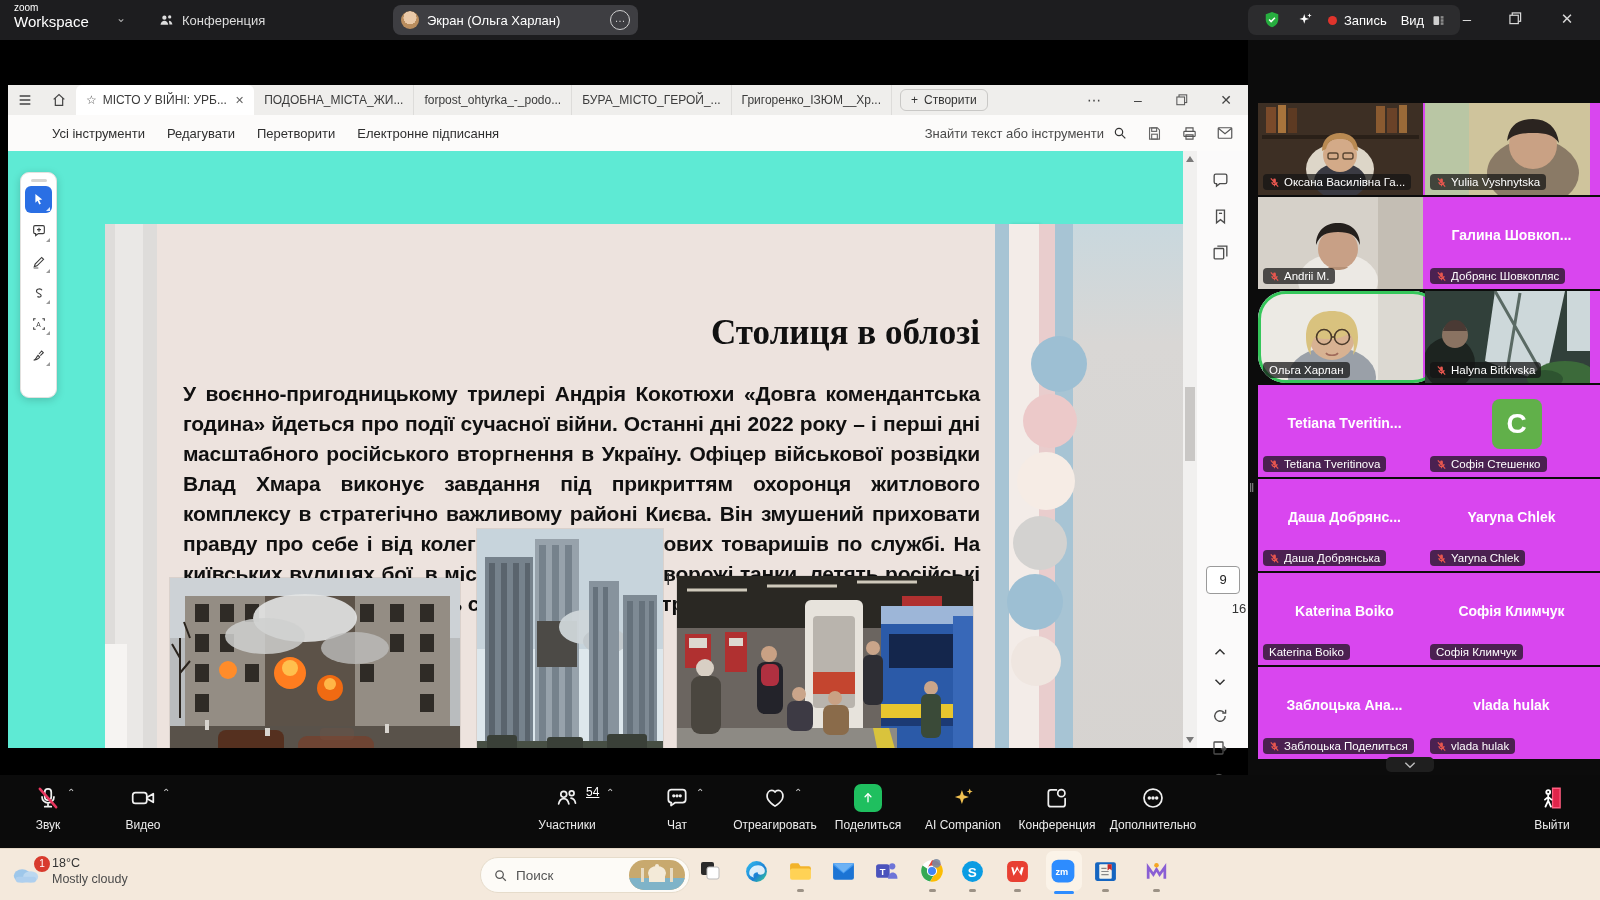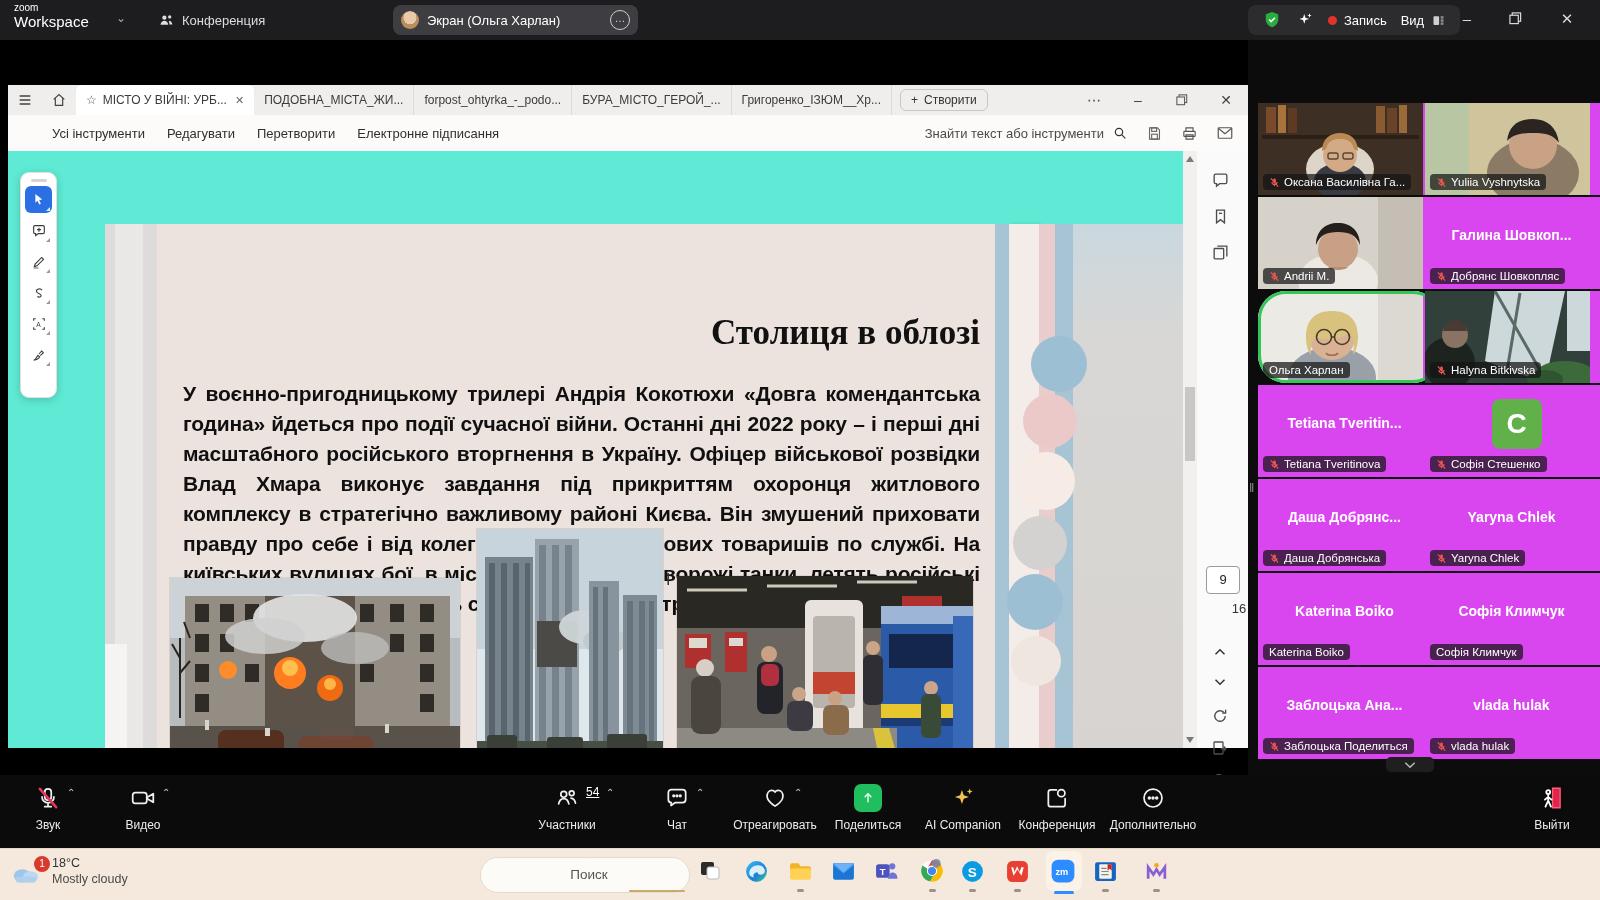--- a/index.html
+++ b/index.html
@@ -95,21 +95,21 @@
   .zbtn .chev{position:absolute;top:4px;color:#cfcfcf;font-size:10px;}
   .badge54{position:absolute;top:2px;font-size:12px;color:#fff;}
   .sharebg{width:28px;height:28px;border-radius:7px;background:#1fbf5f;display:flex;align-items:center;justify-content:center;}
 
   
   .taskbar{left:0;top:848px;width:1600px;height:52px;background:#f4e9dc;border-top:1px solid #e4d7c6;}
   .weather{left:10px;top:6px;display:flex;align-items:center;gap:8px;color:#333;font-size:12.5px;}
   .wbadge{position:absolute;left:22px;top:-4px;width:16px;height:16px;border-radius:50%;background:#d83b2e;color:#fff;
      font-size:10px;line-height:16px;text-align:center;border:2px solid #f4e9dc;}
   .searchpill{left:480px;top:8px;width:210px;height:36px;background:#fdfbf7;border:1px solid #e6dccb;border-radius:18px;
-     display:flex;align-items:center;gap:8px;padding:0 4px 0 12px;box-sizing:border-box;color:#555;font-size:13.5px;flex-direction:column;}
+     display:flex;align-items:center;gap:8px;padding:0 4px 0 12px;box-sizing:border-box;color:#555;font-size:13.5px;}
   .taj{margin-left:auto;width:56px;height:30px;border-radius:15px;overflow:hidden;}
   .tb-app{position:absolute;top:856px;width:30px;height:30px;display:flex;align-items:center;justify-content:center;}
   .rundot{position:absolute;top:889px;width:7px;height:3px;border-radius:2px;background:#9c9286;}
   .zoomactive{position:absolute;left:1046px;top:851px;width:36px;height:40px;background:#fbf3e8;border-radius:7px;}
   .zoomline{position:absolute;left:1054px;top:891px;width:20px;height:3px;border-radius:2px;background:#2d8cff;}
 </style>
 </head>
 <body>
 
 <div class="screen">

